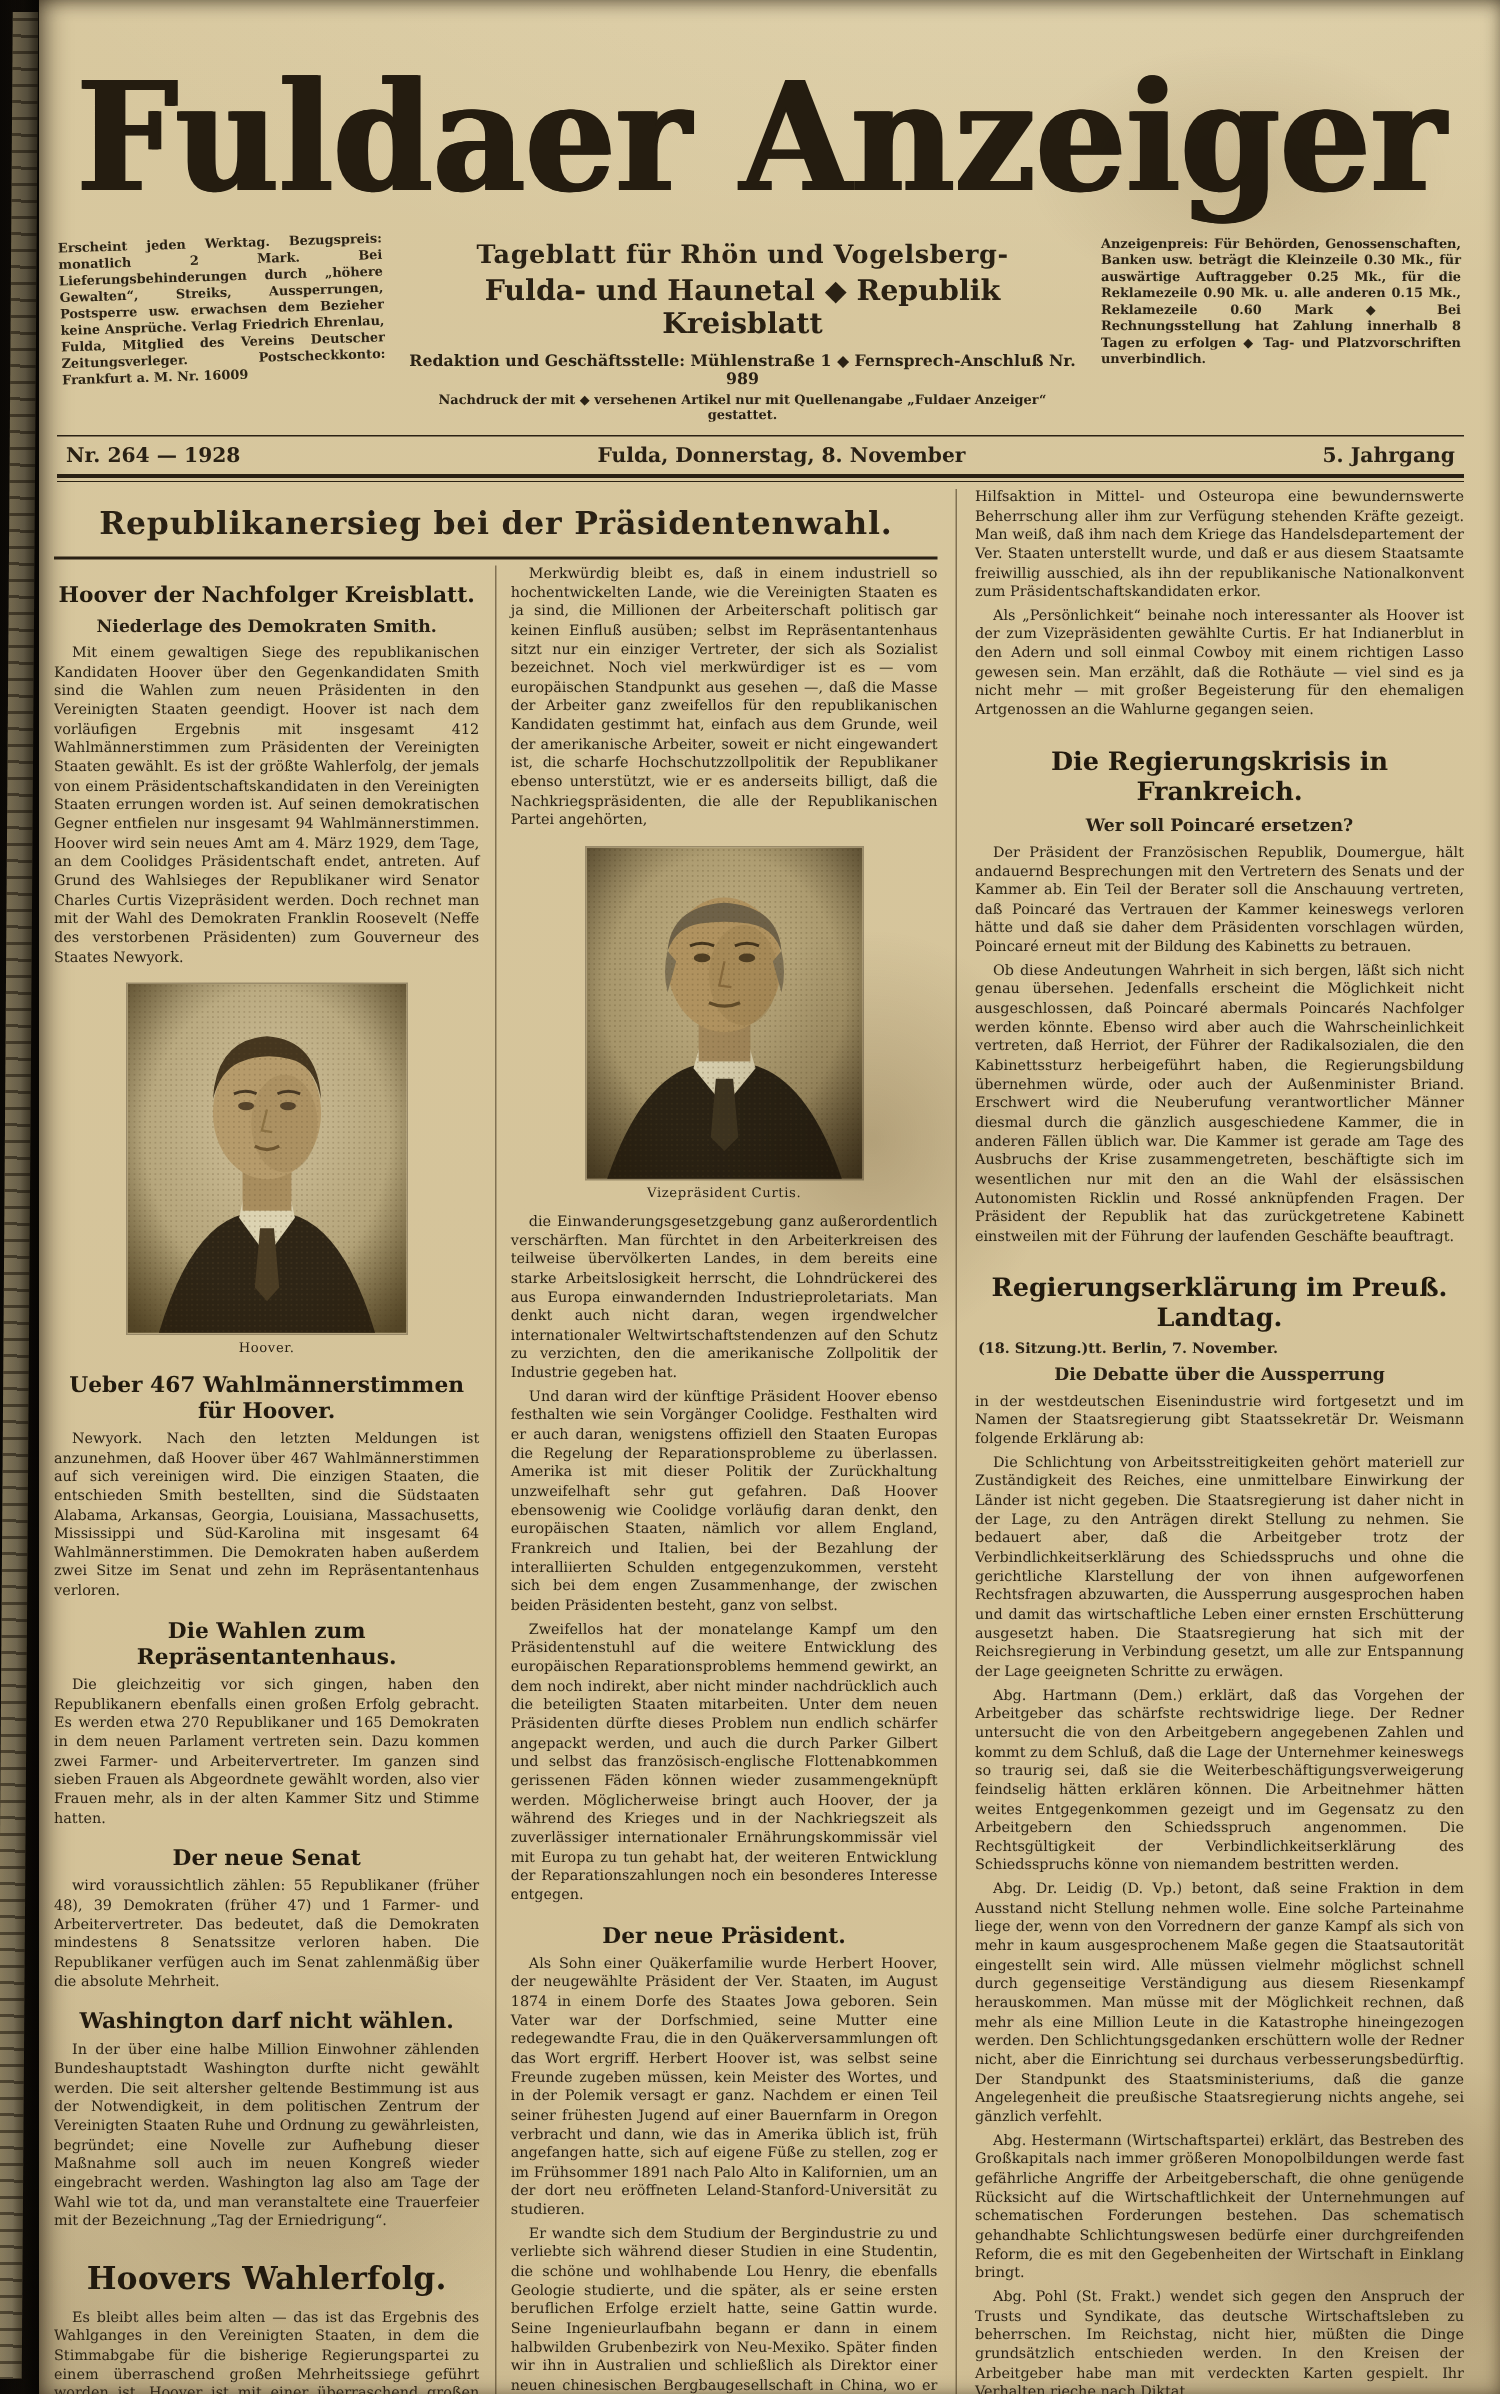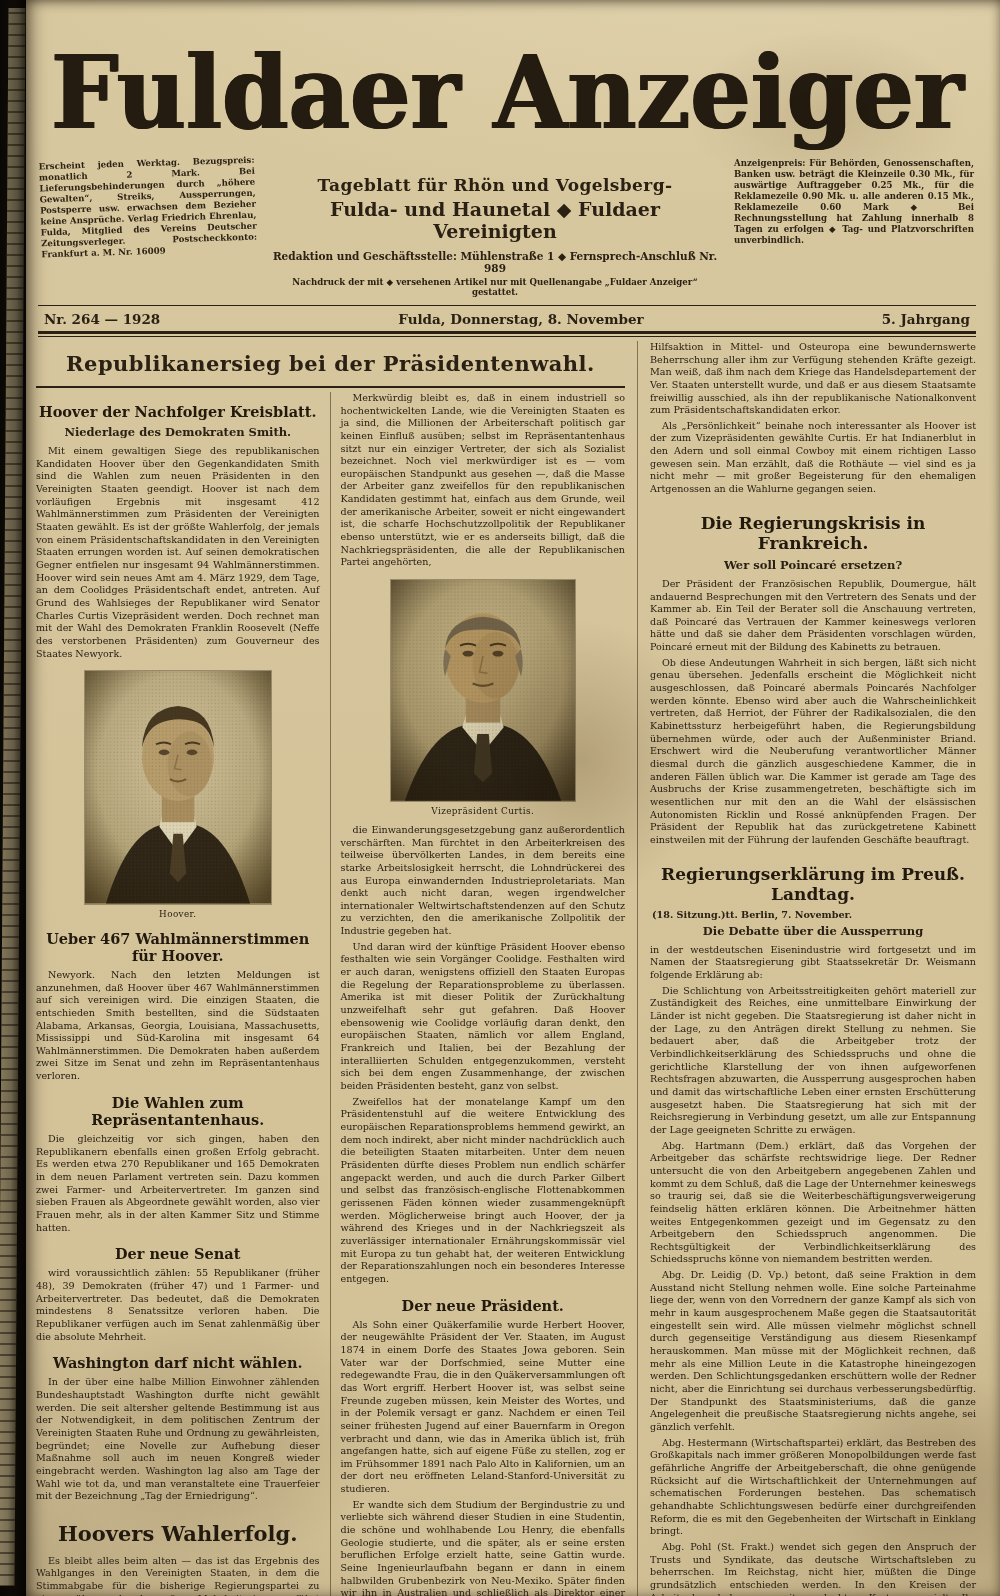--- a/index.html
+++ b/index.html
@@ -30,21 +30,21 @@
   .s4{left:790px;top:1370px;width:240px;height:210px;background:radial-gradient(closest-side,rgba(90,70,38,.20),transparent)}
 
   
   .title{font-size:95px;font-weight:bold;text-align:center;line-height:1.22;margin:0;padding-top:34px;color:#241c10;
     transform:scaleY(1.06);text-shadow:1.6px 0 0 #241c10,-.6px 0 0 #241c10;letter-spacing:0}
   .mast-row{display:flex;gap:14px;margin-top:8px;align-items:flex-start;padding:0 4px}
   .notice{font-size:8.6px;line-height:1.28;text-align:justify;margin:0;font-weight:bold;color:#2c2315}
   .notice.left{width:216px;transform:rotate(-1.8deg)}
   .notice.right{width:240px}
   .mast-center{flex:1;text-align:center}
-  .sub1{font-size:17px;font-weight:bold;letter-spacing:.4px;margin-top:17px}
+  .sub1{font-size:17px;font-weight:bold;letter-spacing:.4px;margin-top:2px}
   .sub2{font-size:19px;font-weight:bold;margin-top:3px}
   .sub3{font-size:10.5px;font-weight:bold;margin-top:8px}
   .sub4{font-size:8.6px;font-weight:bold;margin-top:3px}
 
   .rule{margin:0 2px}
   .rule.thin{border-top:1.5px solid #2a2114;margin-top:8px}
   .rule.double{height:6px;background:linear-gradient(to bottom,#2a2114 0 2.5px,transparent 2.5px 4.5px,#2a2114 4.5px 5.5px,transparent 5.5px)}
   .dateline{display:flex;justify-content:space-between;font-weight:bold;font-size:13.5px;padding:5px 8px 4px}
 
   
@@ -82,21 +82,21 @@
   </div>
 
   <div class="paper">
 
     <header>
       <h1 class="title">Fuldaer Anzeiger</h1>
       <div class="mast-row">
         <p class="notice left">Erscheint jeden Werktag. Bezugspreis: monatlich 2 Mark. Bei Lieferungsbehinderungen durch „höhere Gewalten“, Streiks, Aussperrungen, Postsperre usw. erwachsen dem Bezieher keine Ansprüche. Verlag Friedrich Ehrenlau, Fulda, Mitglied des Vereins Deutscher Zeitungsverleger. Postscheckkonto: Frankfurt a. M. Nr. 16009</p>
         <div class="mast-center">
           <div class="sub1">Tageblatt für Rhön und Vogelsberg-</div>
-          <div class="sub2">Fulda- und Haunetal ◆ Fuldaer Vereinigten</div>
+          <div class="sub2">Fulda- und Haunetal ◆ Republik Kreisblatt</div>
           <div class="sub3">Redaktion und Geschäftsstelle: Mühlenstraße 1 ◆ Fernsprech-Anschluß Nr. 989</div>
           <div class="sub4">Nachdruck der mit ◆ versehenen Artikel nur mit Quellenangabe „Fuldaer Anzeiger“ gestattet.</div>
         </div>
         <p class="notice right">Anzeigenpreis: Für Behörden, Genossenschaften, Banken usw. beträgt die Kleinzeile 0.30 Mk., für auswärtige Auftraggeber 0.25 Mk., für die Reklamezeile 0.90 Mk. u. alle anderen 0.15 Mk., Reklamezeile 0.60 Mark ◆ Bei Rechnungsstellung hat Zahlung innerhalb 8 Tagen zu erfolgen ◆ Tag- und Platzvorschriften unverbindlich.</p>
       </div>
     </header>
 
     <div class="rule thin"></div>
     <div class="dateline">
       <span>Nr. 264 — 1928</span>

